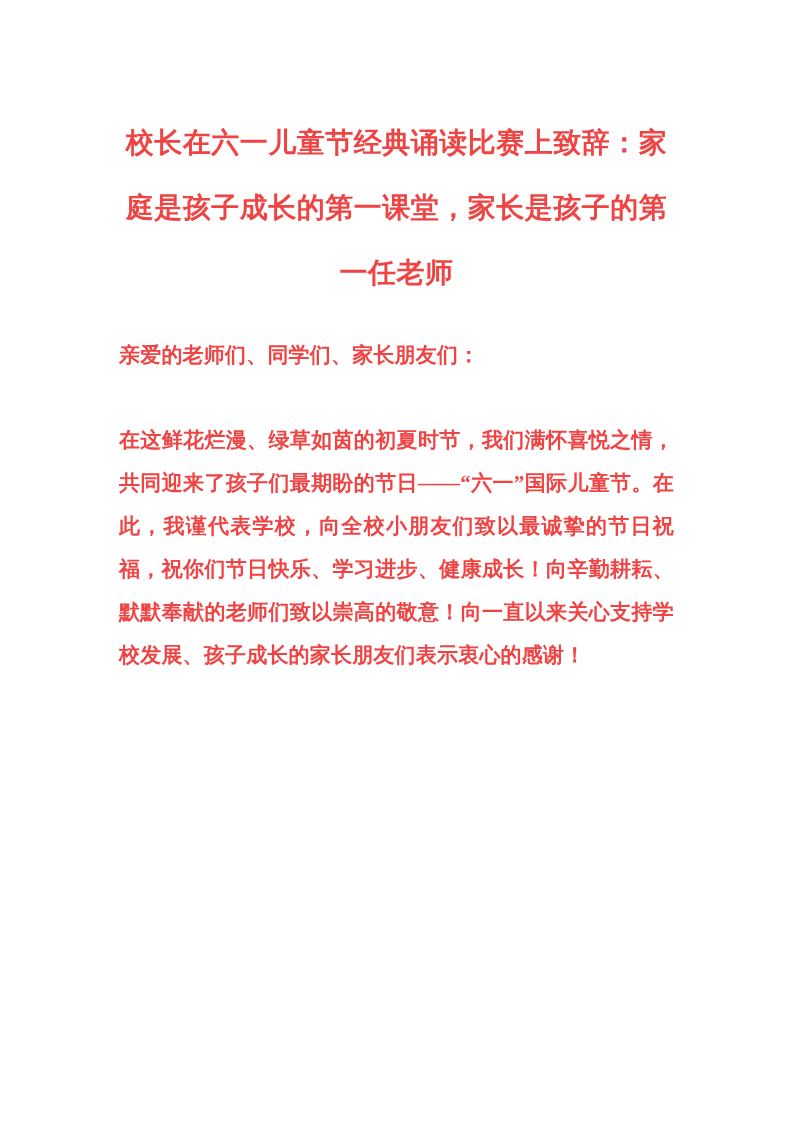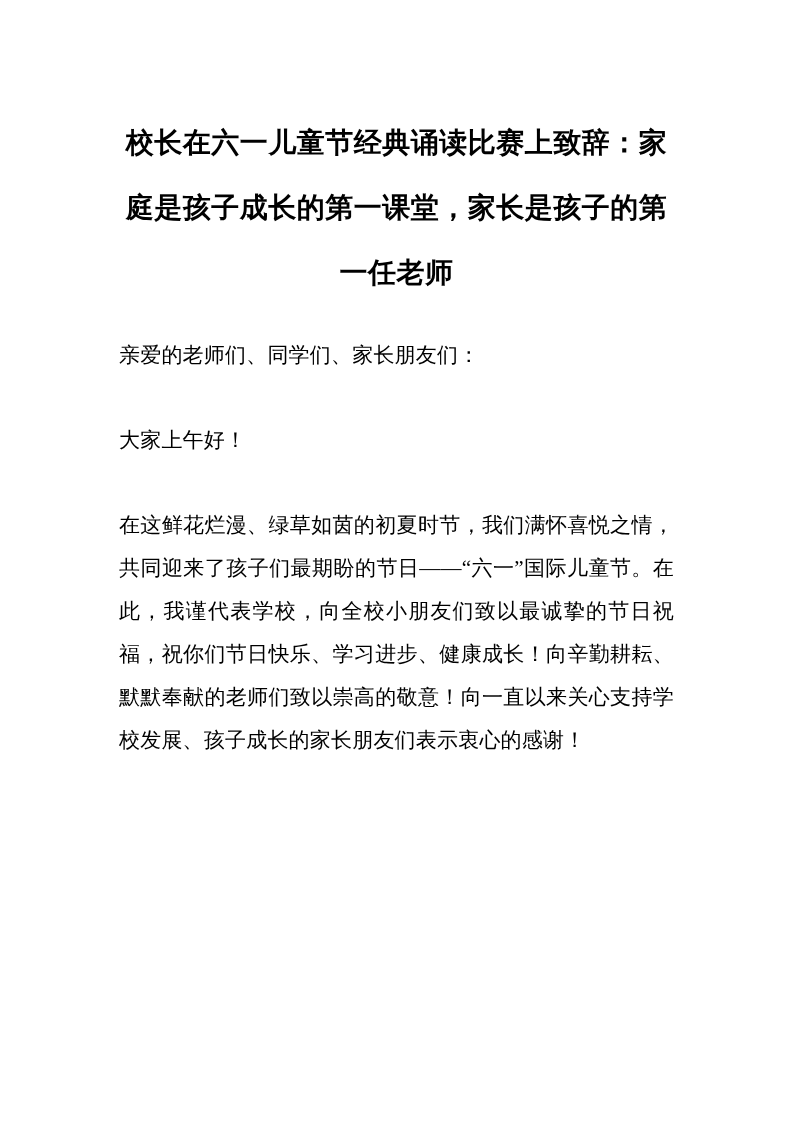--- a/index.html
+++ b/index.html
@@ -10,45 +10,45 @@
   .page {
     position: relative;
     width: 793px;
     height: 1122px;
     margin: 0 auto;
     background: #ffffff;
     overflow: hidden;
     box-sizing: border-box;
     padding: 110px 119px 0 119px;
     font-family: "Liberation Serif", "DejaVu Serif", serif;
-    color: #000000;
+    color: #ef4444;
   }
   .doc-title {
     margin: 0 0 29px 0;
     font-size: 28px;
     font-weight: bold;
     line-height: 65px;
     text-align: center;
     letter-spacing: 0.5px;
   }
   .doc-body p {
     margin: 0 0 42px 0;
     font-size: 21px;
     line-height: 43px;
     text-align: justify;
     letter-spacing: 0.2px;
     word-break: break-all;
+    font-weight: bold;
   }
   .doc-body p:last-child {
     margin-bottom: 0;
   }
 </style>
 </head>
 <body>
 
 <div class="page">
   <h1 class="doc-title">校长在六一儿童节经典诵读比赛上致辞：家庭是孩子成长的第一课堂，家长是孩子的第一任老师</h1>
   <div class="doc-body">
     <p>亲爱的老师们、同学们、家长朋友们：</p>
-    <p>大家上午好！</p>
     <p>在这鲜花烂漫、绿草如茵的初夏时节，我们满怀喜悦之情，共同迎来了孩子们最期盼的节日——“六一”国际儿童节。在此，我谨代表学校，向全校小朋友们致以最诚挚的节日祝福，祝你们节日快乐、学习进步、健康成长！向辛勤耕耘、默默奉献的老师们致以崇高的敬意！向一直以来关心支持学校发展、孩子成长的家长朋友们表示衷心的感谢！</p>
   </div>
 </div>
 
 </body></html>

